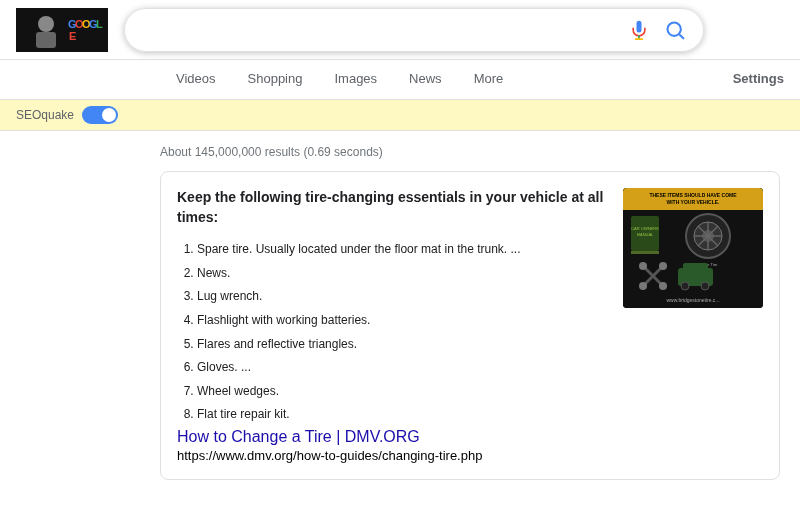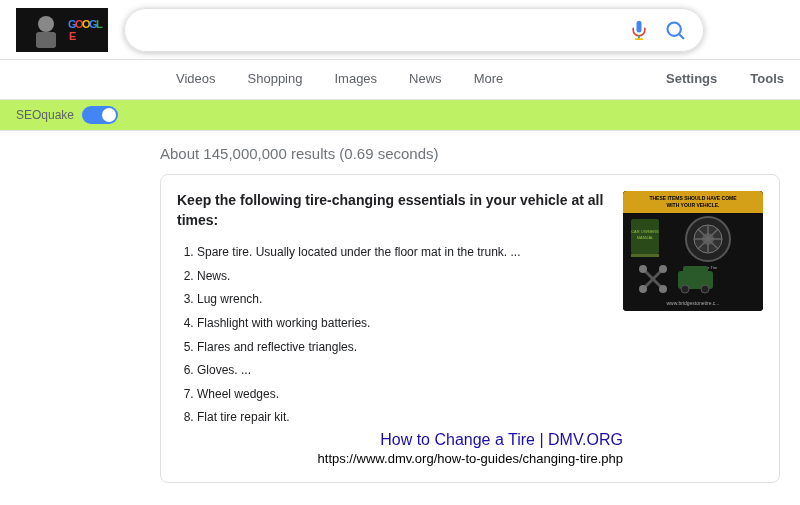--- a/index.html
+++ b/index.html
@@ -119,21 +119,21 @@
       gap: 1px;
       margin-left: auto;
       font-weight: bold;
     }
 
     
     .seoquake-bar {
       display: flex;
       align-items: center;
       padding: 6px 16px;
-      background: #bef264;
+      background: #fef9c3;
       border-bottom: 1px solid #e0e0e0;
     }
 
     .seoquake-label {
       font-size: 12px;
       color: #5f6368;
       margin-right: 8px;
     }
 
     .toggle-switch {
@@ -156,21 +156,21 @@
       background: white;
     }
 
     
     .results-area {
       padding: 8px 16px 8px 160px;
     }
 
     .results-count {
       color: #70757a;
-      font-size: 15px;
+      font-size: 12px;
       padding: 6px 0 12px 0;
     }
 
     
     .featured-snippet {
       border: 1px solid #e0e0e0;
       border-radius: 8px;
       padding: 16px;
       max-width: 620px;
       position: relative;
@@ -221,21 +221,20 @@
       background: #1a1a00;
       display: flex;
       flex-direction: column;
       align-items: center;
       justify-content: center;
       position: relative;
     }
 
     
     .snippet-link {
-      text-align: right;
     }
 
     .snippet-link-title {
       color: #1a0dab;
       font-size: 16px;
       text-decoration: none;
       cursor: pointer;
     }
 
     .snippet-link-url {
@@ -299,21 +298,20 @@
 <nav class="nav-tabs">
   <div class="nav-left">
     <a class="nav-tab">Videos</a>
     <a class="nav-tab">Shopping</a>
     <a class="nav-tab">Images</a>
     <a class="nav-tab">News</a>
     <a class="nav-tab">More</a>
   </div>
   <div class="nav-right">
     <a class="nav-tab">Settings</a>
-    <a class="nav-tab">Tools</a>
   </div>
 </nav>
 
 <div class="seoquake-bar">
   <span class="seoquake-label">SEOquake</span>
   <div class="toggle-switch"></div>
 </div>
 
 <div class="results-area">
   <div class="results-count">About 145,000,000 results (0.69 seconds)</div>

